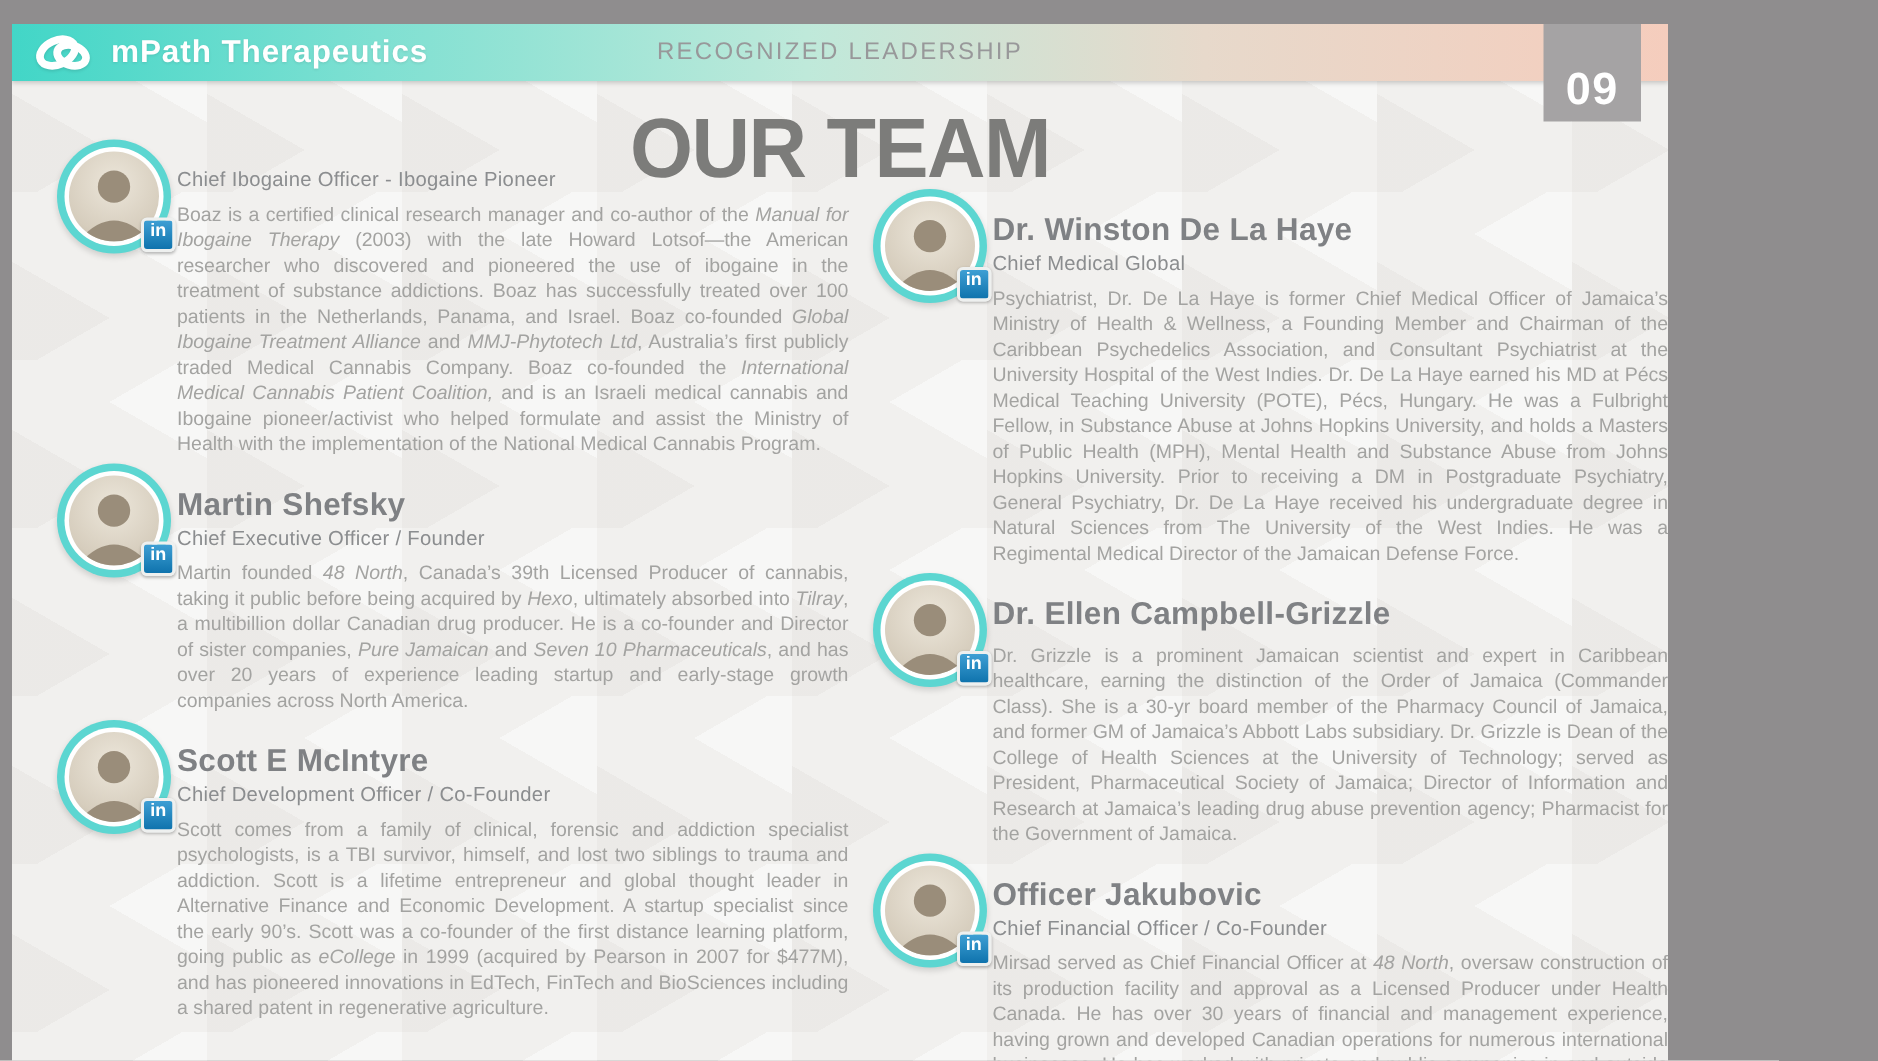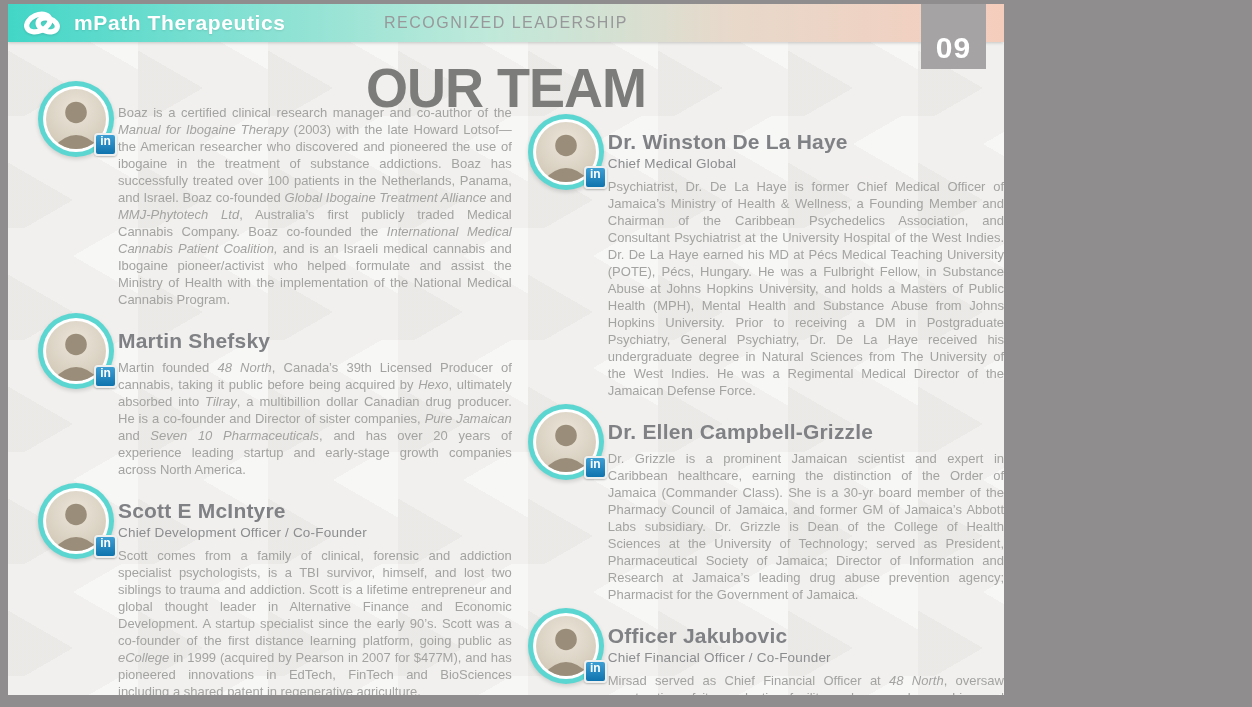--- a/index.html
+++ b/index.html
@@ -3,22 +3,22 @@
 <meta charset="utf-8">
 <style>
   * { margin:0; padding:0; box-sizing:border-box; }
   html,body { width:1252px; height:707px; }
   body {
     background:#8f8d8e;
     font-family:"Liberation Sans", sans-serif;
     overflow:hidden;
   }
   .slide {
-    position:absolute; top:4px; left:8px;
-    width:996px; height:691px;
+    position:absolute; top:16px; left:8px;
+    width:1104px; height:691px;
     background-color:#f1f0ee;
     background-image:
       conic-gradient(from 60deg at 50% 25%, rgba(255,255,255,.45) 0 60deg, rgba(0,0,0,0) 60deg 360deg),
       conic-gradient(from 240deg at 50% 75%, rgba(224,222,218,.35) 0 60deg, rgba(0,0,0,0) 60deg 360deg);
     background-size:130px 112px;
     overflow:hidden;
   }
   
   .header {
     position:relative;
@@ -140,20 +140,21 @@
               <path d="M8 62 q24 -26 48 0 v4 h-48 z" fill="#9a8d7a"></path>
             </svg>
           </div>
         </div>
       </div>
       <div class="li-badge">
         <span class="li-text">in</span>
       </div>
     </div>
     <div class="member-info">
+      <div class="member-title">Chief Ibogaine Officer - Ibogaine Pioneer</div>
       <p class="member-bio"><span>Boaz is a certified clinical research manager and co-author of the </span><i>Manual for Ibogaine Therapy</i><span> (2003) with the late Howard Lotsof—the American researcher who discovered and pioneered the use of ibogaine in the treatment of substance addictions. Boaz has successfully treated over 100 patients in the Netherlands, Panama, and Israel. Boaz co-founded </span><i>Global Ibogaine Treatment Alliance</i><span> and </span><i>MMJ-Phytotech Ltd</i><span>, Australia’s first publicly traded Medical Cannabis Company. Boaz co-founded the </span><i>International Medical Cannabis Patient Coalition,</i><span> and is an Israeli medical cannabis and Ibogaine pioneer/activist who helped formulate and assist the Ministry of Health with the implementation of the National Medical Cannabis Program.</span></p>
     </div>
   </div>
 
   <div class="member">
     <div class="avatar-wrap">
       <div class="avatar-ring">
         <div class="avatar-inner">
           <div class="avatar-photo">
             <svg viewBox="0 0 64 64">
@@ -162,20 +163,21 @@
             </svg>
           </div>
         </div>
       </div>
       <div class="li-badge">
         <span class="li-text">in</span>
       </div>
     </div>
     <div class="member-info">
       <div class="member-name">Martin Shefsky</div>
+      <div class="member-title">Chief Executive Officer / Founder</div>
       <p class="member-bio"><span>Martin founded </span><i>48 North</i><span>, Canada’s 39th Licensed Producer of cannabis, taking it public before being acquired by </span><i>Hexo</i><span>, ultimately absorbed into </span><i>Tilray</i><span>, a multibillion dollar Canadian drug producer. He is a co-founder and Director of sister companies, </span><i>Pure Jamaican</i><span> and </span><i>Seven 10 Pharmaceuticals</i><span>, and has over 20 years of experience leading startup and early-stage growth companies across North America.</span></p>
     </div>
   </div>
 
   <div class="member">
     <div class="avatar-wrap">
       <div class="avatar-ring">
         <div class="avatar-inner">
           <div class="avatar-photo">
             <svg viewBox="0 0 64 64">

